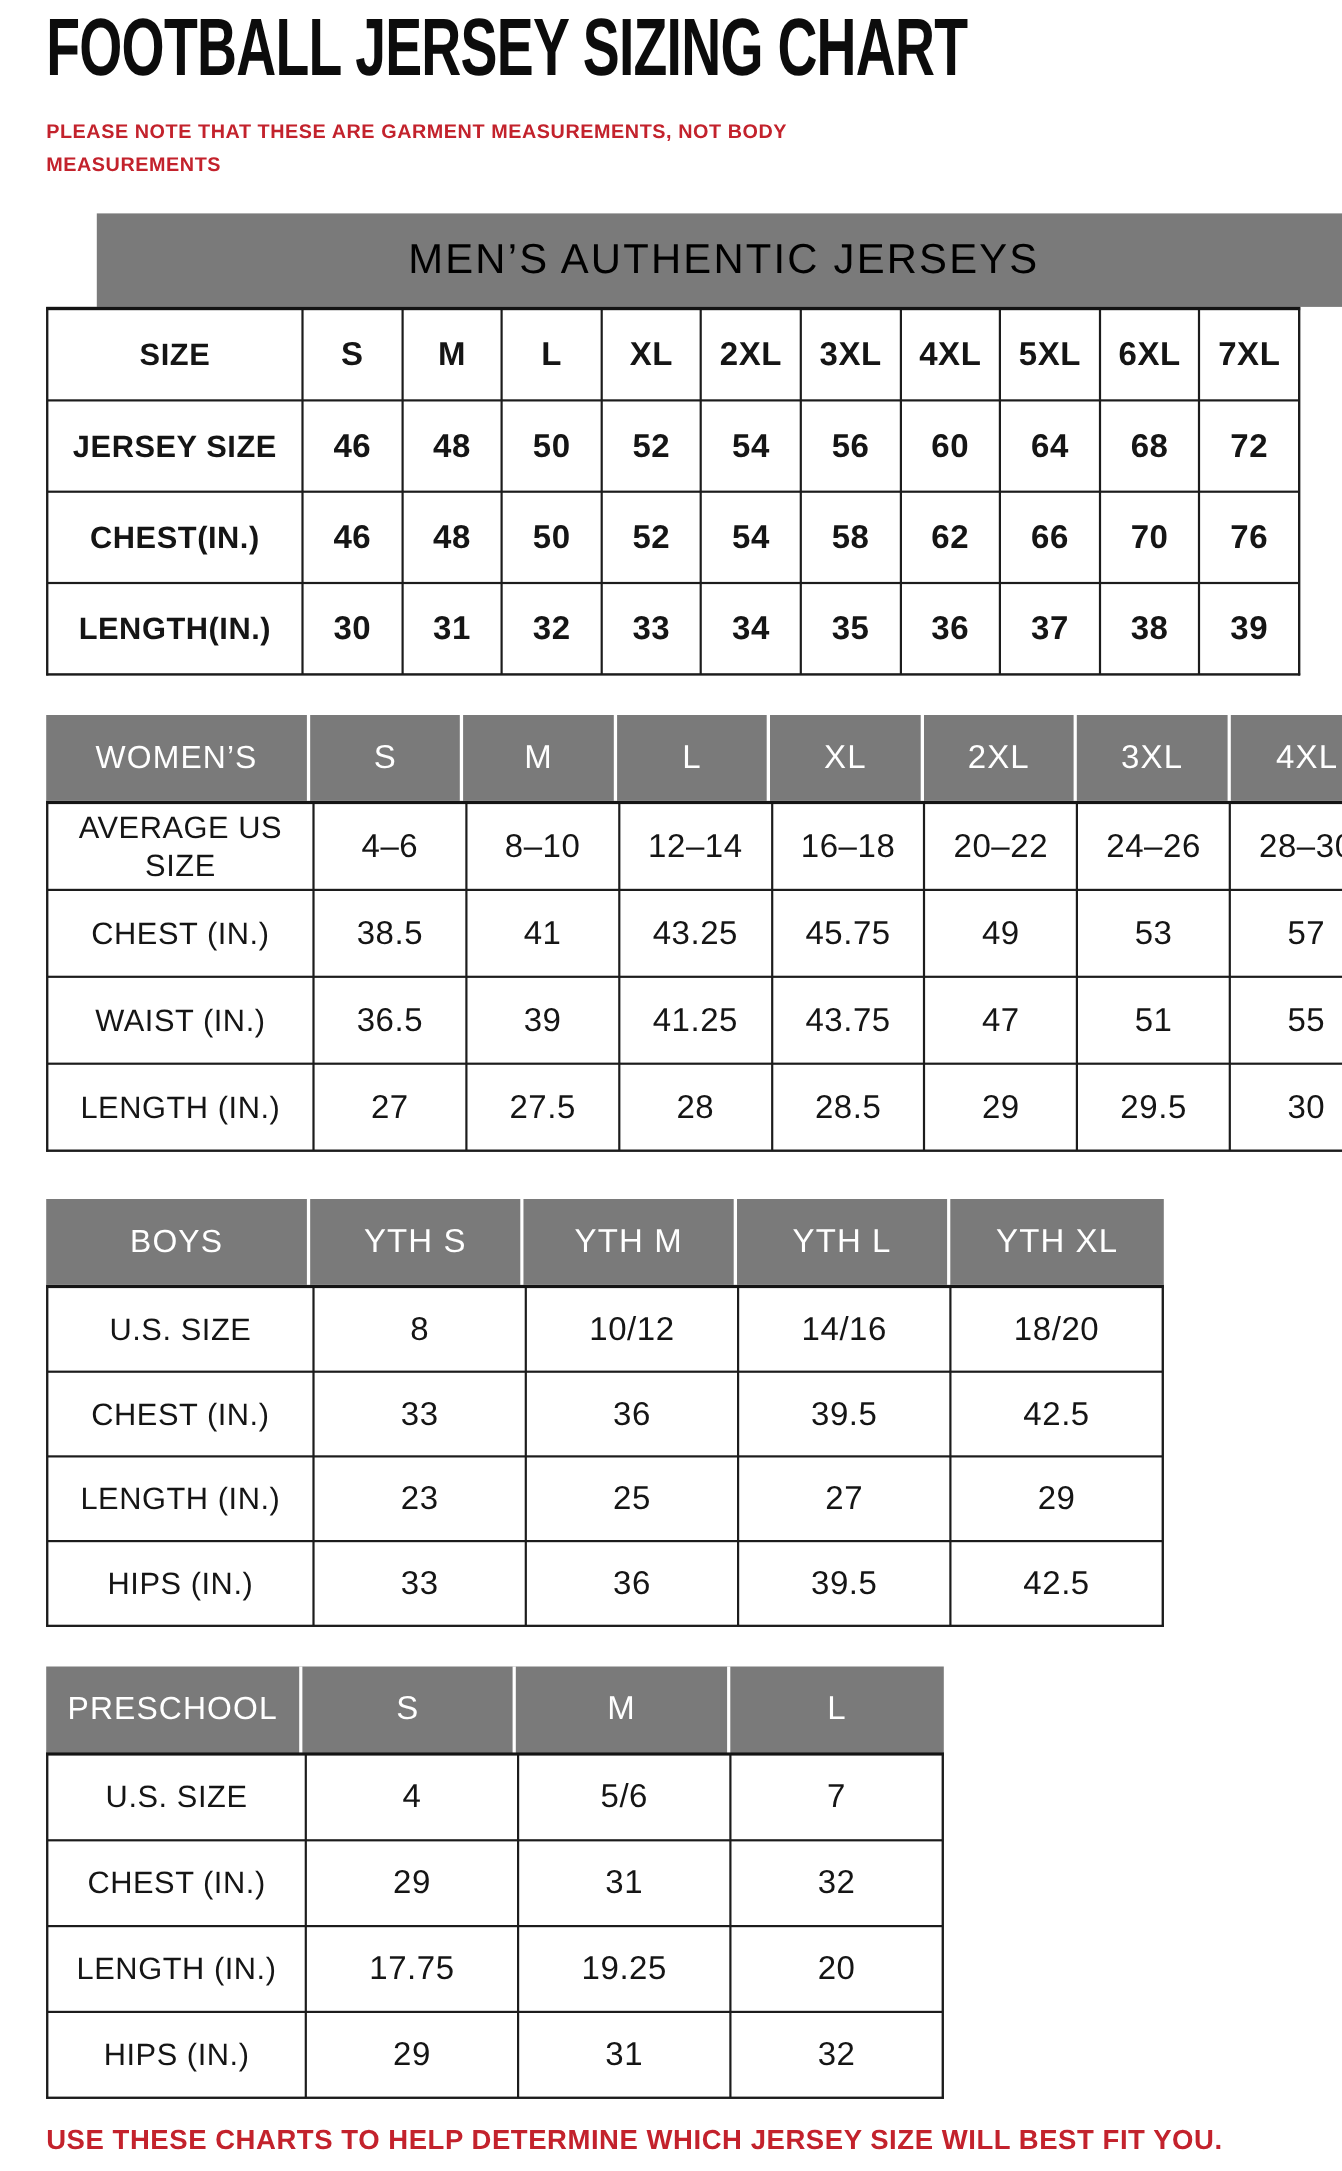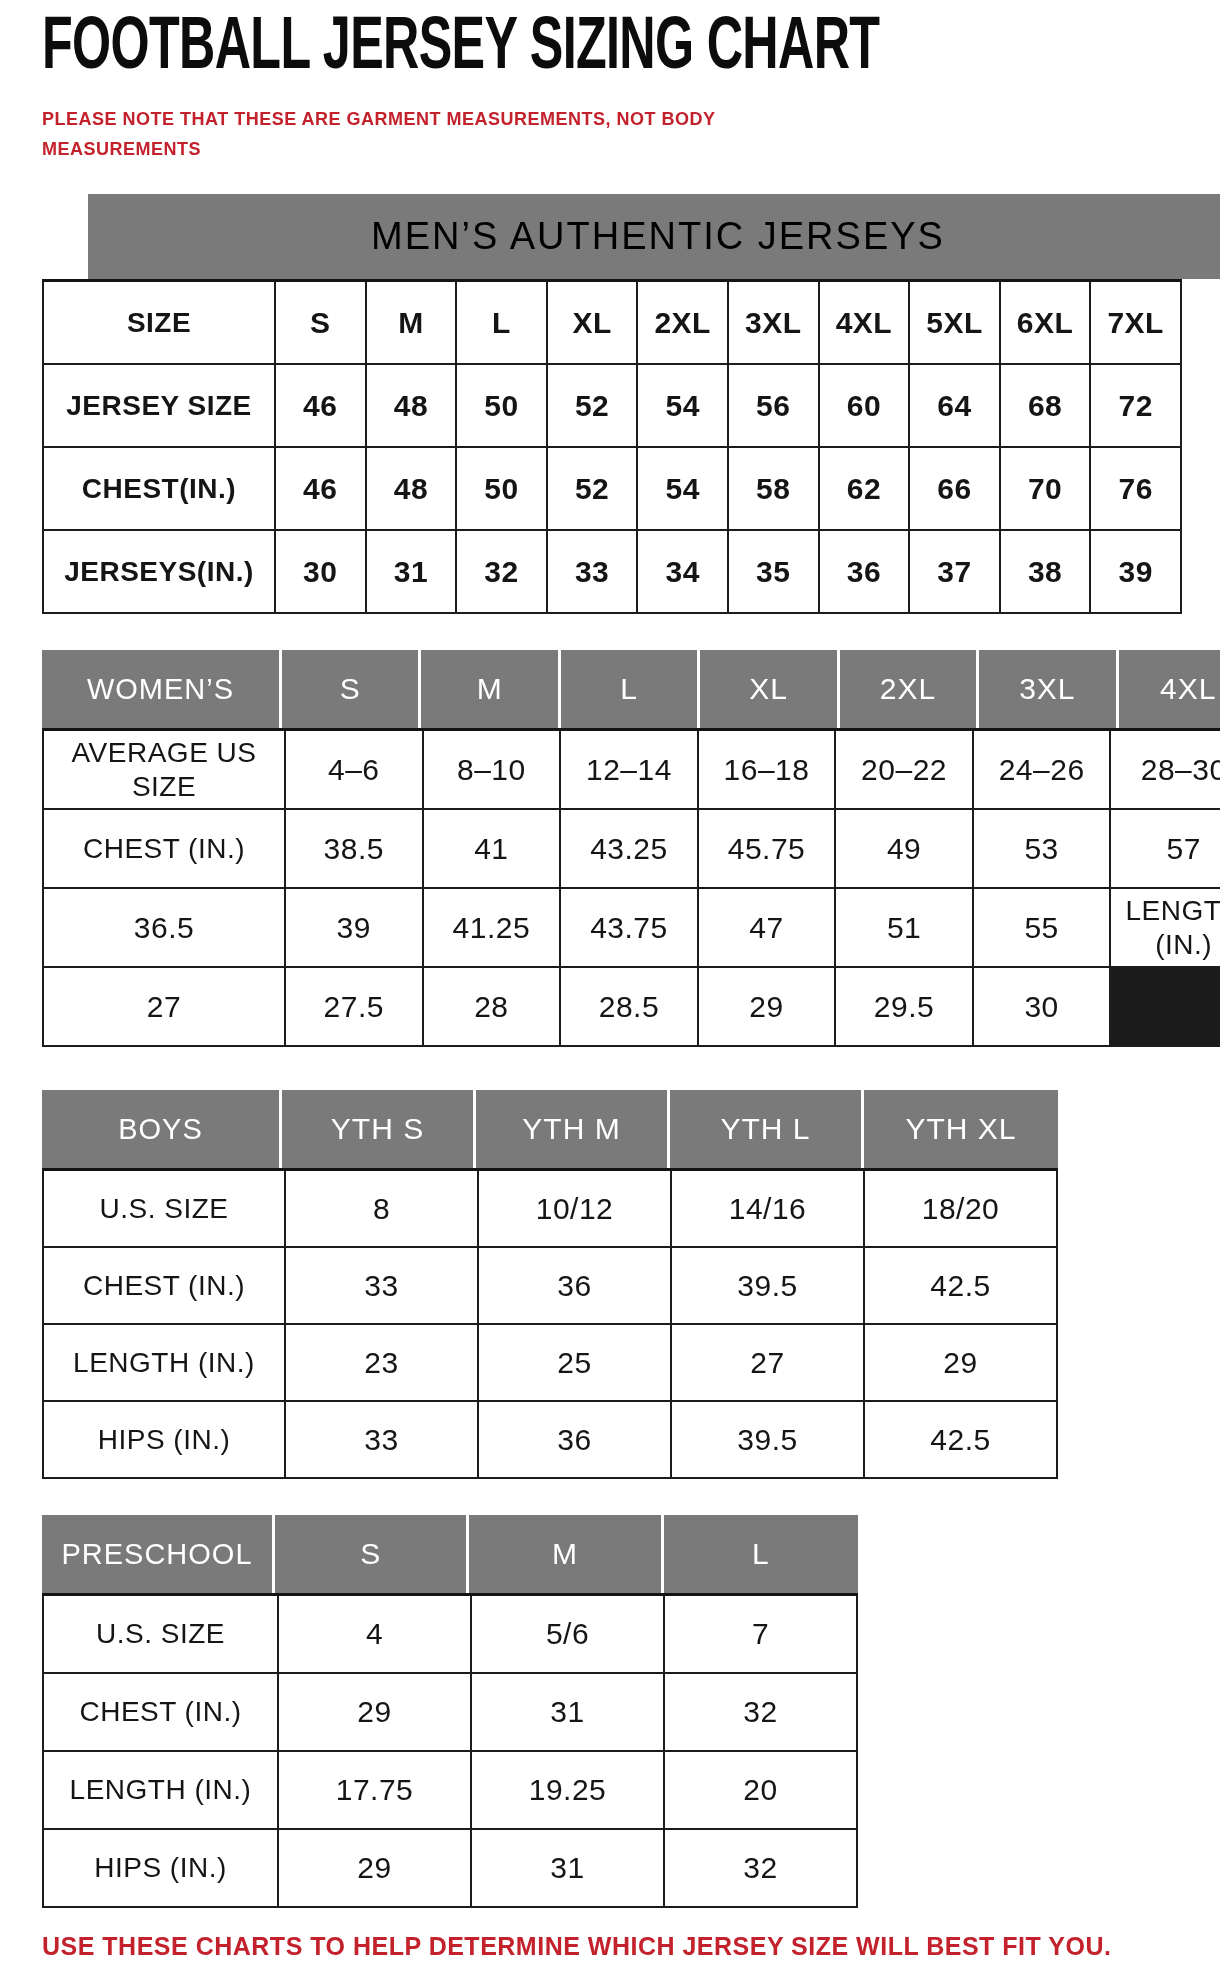--- a/index.html
+++ b/index.html
@@ -153,21 +153,21 @@
         <div class="cell">46</div>
         <div class="cell">48</div>
         <div class="cell">50</div>
         <div class="cell">52</div>
         <div class="cell">54</div>
         <div class="cell">58</div>
         <div class="cell">62</div>
         <div class="cell">66</div>
         <div class="cell">70</div>
         <div class="cell">76</div>
-        <div class="cell label-cell">JERSEYS(IN.)</div>
+        <div class="cell label-cell">LENGTH(IN.)</div>
         <div class="cell">30</div>
         <div class="cell">31</div>
         <div class="cell">32</div>
         <div class="cell">33</div>
         <div class="cell">34</div>
         <div class="cell">35</div>
         <div class="cell">36</div>
         <div class="cell">37</div>
         <div class="cell">38</div>
         <div class="cell">39</div>
@@ -195,20 +195,21 @@
         <div class="cell">24–26</div>
         <div class="cell">28–30</div>
         <div class="cell label-cell">CHEST (IN.)</div>
         <div class="cell">38.5</div>
         <div class="cell">41</div>
         <div class="cell">43.25</div>
         <div class="cell">45.75</div>
         <div class="cell">49</div>
         <div class="cell">53</div>
         <div class="cell">57</div>
+        <div class="cell label-cell">WAIST (IN.)</div>
         <div class="cell">36.5</div>
         <div class="cell">39</div>
         <div class="cell">41.25</div>
         <div class="cell">43.75</div>
         <div class="cell">47</div>
         <div class="cell">51</div>
         <div class="cell">55</div>
         <div class="cell label-cell">LENGTH (IN.)</div>
         <div class="cell">27</div>
         <div class="cell">27.5</div>

